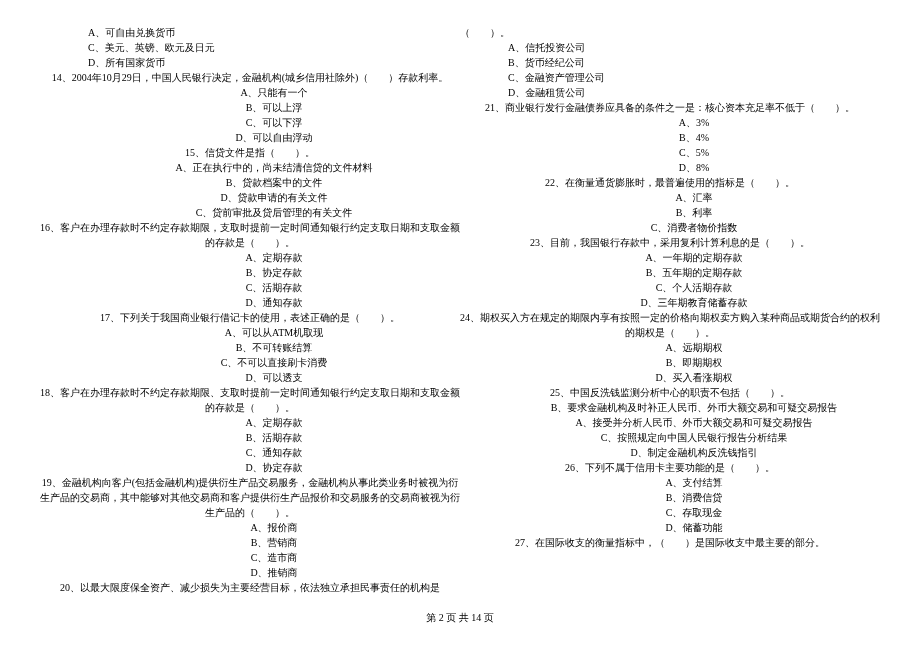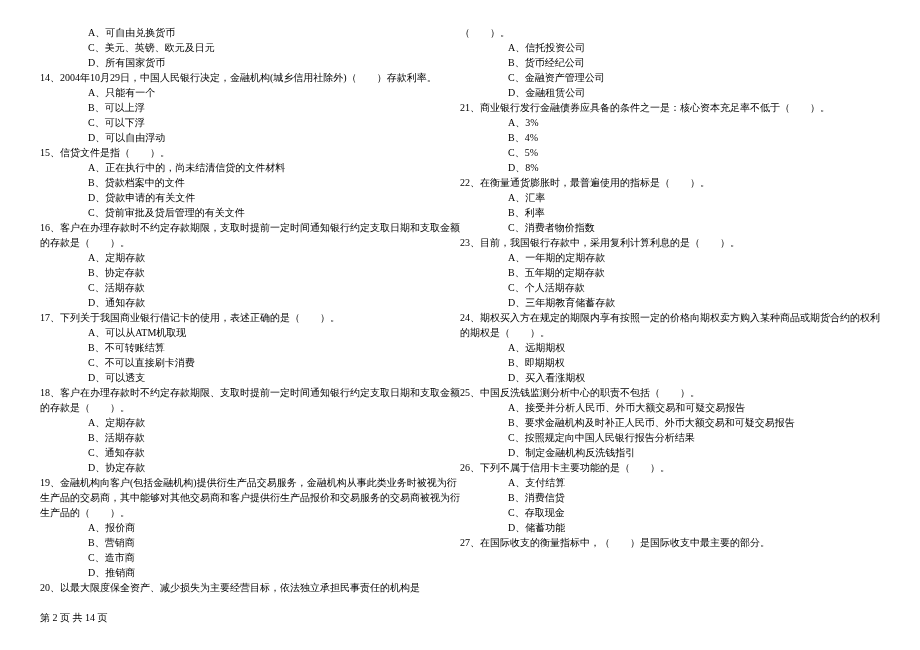--- a/index.html
+++ b/index.html
@@ -22,29 +22,30 @@
       min-width: 0;
     }
     .option-list {
       padding-left: 48px;
     }
     .option-item {
       display: block;
     }
     .question {
       padding-left: 0;
+      text-align: center;
     }
     .question-text {
       display: block;
     }
     .stem-cont {
       padding-left: 0;
     }
     .footer {
-      text-align: left;
+      text-align: center;
       font-size: 10px;
       margin-top: 15px;
     }
   </style>
 </head>
 <body>
 
 <div class="columns">
   <div class="col">
 
@@ -166,22 +167,22 @@
       <div class="option-list">
         <span class="option-item">A、远期期权</span>
         <span class="option-item">B、即期期权</span>
         <span class="option-item">D、买入看涨期权</span>
       </div>
     </div>
 
     <div class="question">
       <span class="question-text">25、中国反洗钱监测分析中心的职责不包括（　　）。</span>
       <div class="option-list">
+        <span class="option-item">B、要求金融机构及时补正人民币、外币大额交易和可疑交易报告</span>
         <span class="option-item">A、接受并分析人民币、外币大额交易和可疑交易报告</span>
-        <span class="option-item">B、要求金融机构及时补正人民币、外币大额交易和可疑交易报告</span>
         <span class="option-item">C、按照规定向中国人民银行报告分析结果</span>
         <span class="option-item">D、制定金融机构反洗钱指引</span>
       </div>
     </div>
 
     <div class="question">
       <span class="question-text">26、下列不属于信用卡主要功能的是（　　）。</span>
       <div class="option-list">
         <span class="option-item">A、支付结算</span>
         <span class="option-item">B、消费信贷</span>

